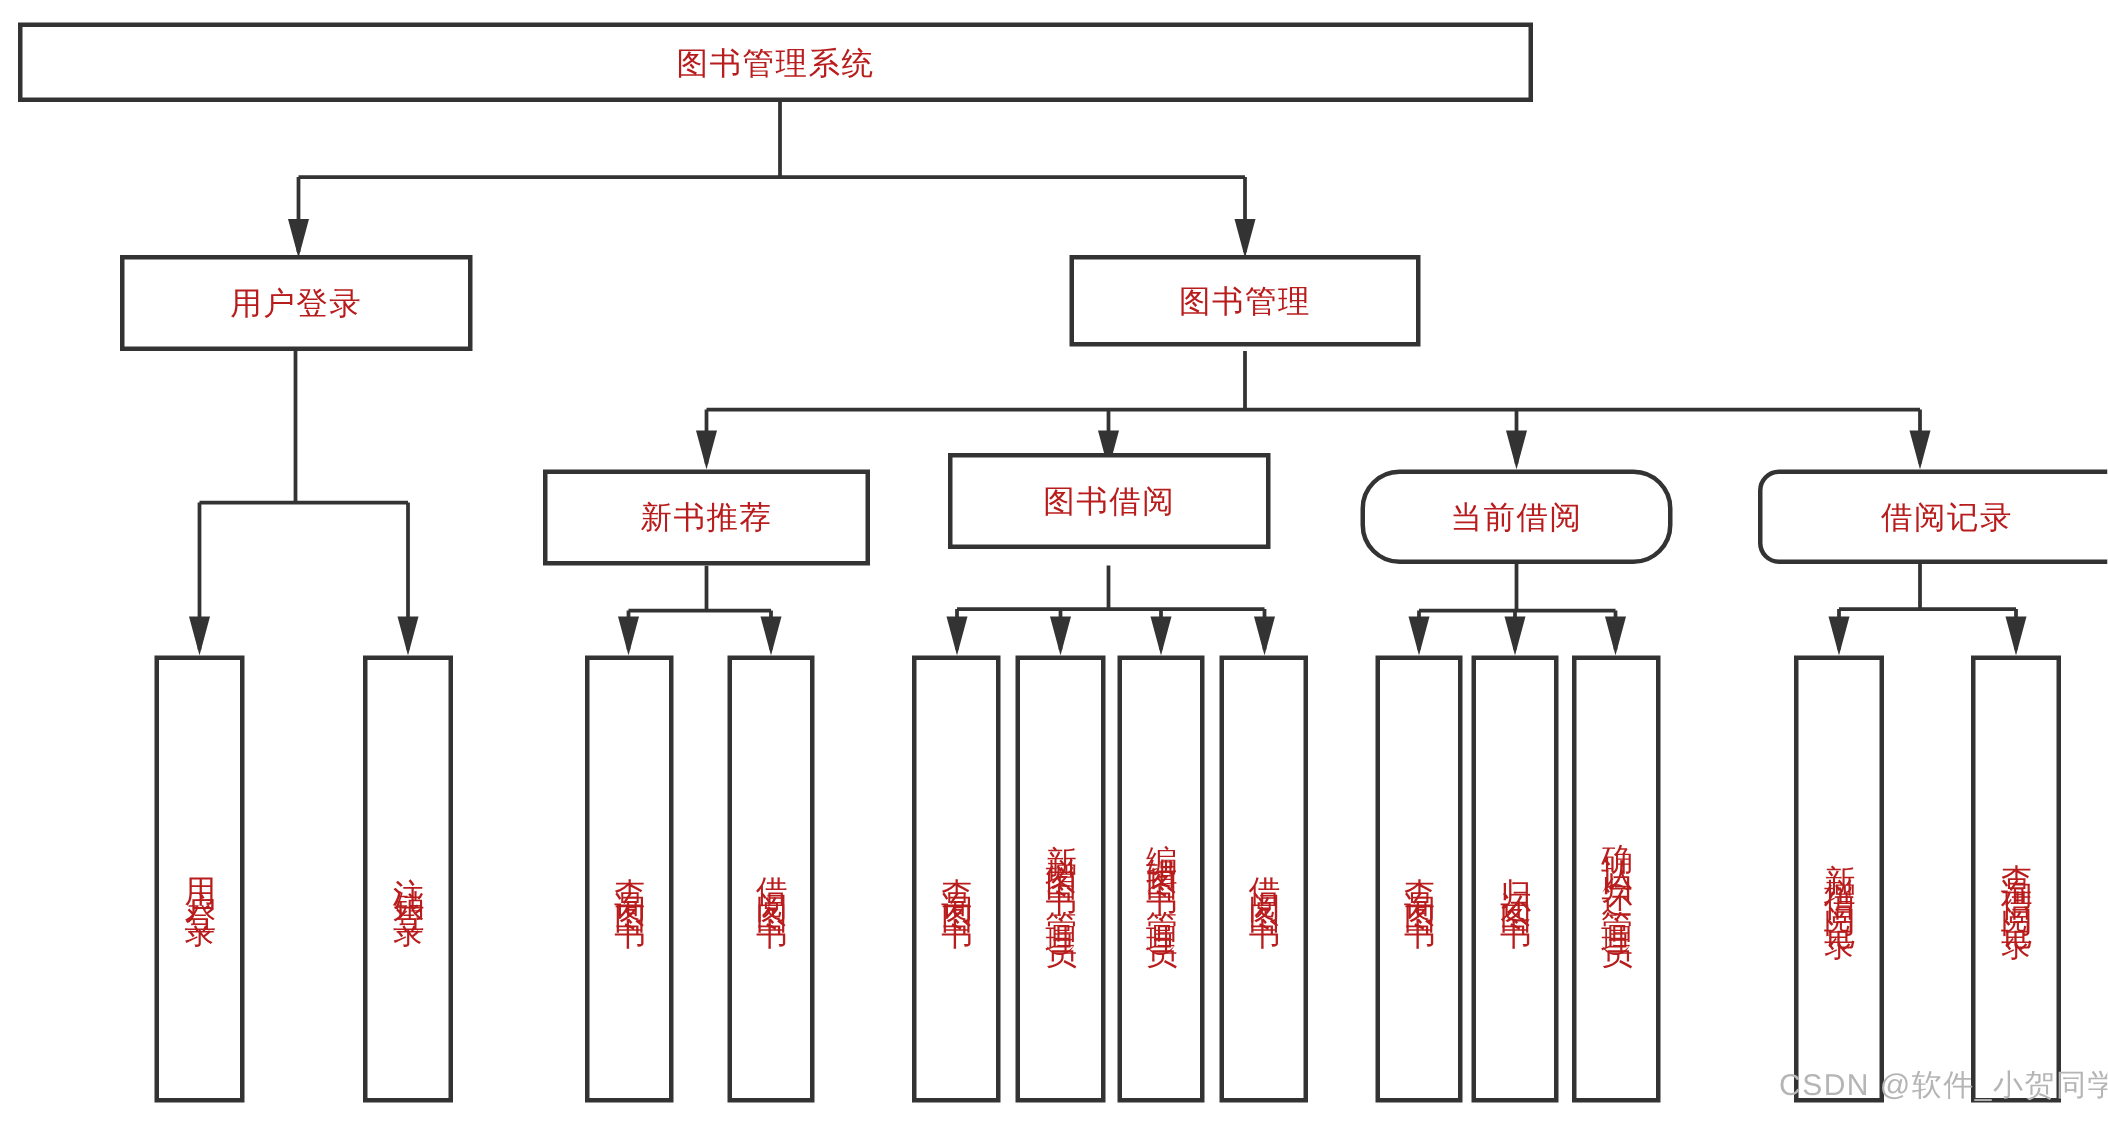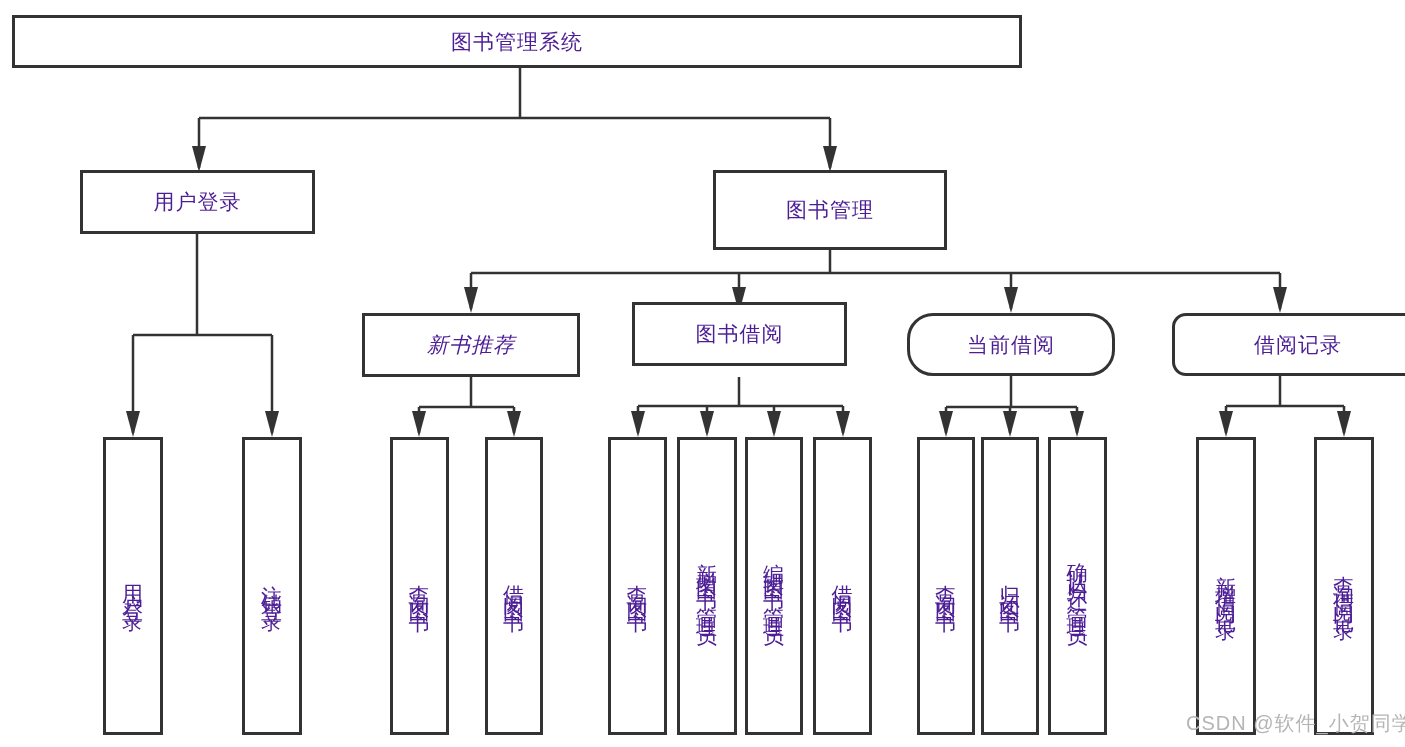--- a/index.html
+++ b/index.html
@@ -11,21 +11,21 @@
     overflow:hidden;
   }
   .node {
     position:absolute;
     box-sizing:border-box;
     border:3px solid #333333;
     background:#ffffff;
     display:flex;
     align-items:center;
     justify-content:center;
-    color:#4c1d95;
+    color:#b91c1c;
   }
   .hnode .lbl {
     font-size:21px;
     letter-spacing:1px;
     white-space:nowrap;
   }
   .vnode .lbl {
     writing-mode:vertical-rl;
     text-orientation:mixed;
     font-size:21px;
@@ -91,25 +91,25 @@
     <path class="ah" d="M1337 411 h14 L1344 437 Z"></path>
   </svg>
 
   <div class="node hnode" style="left:12px; top:15px; width:1010px; height:53px;">
     <span class="lbl">图书管理系统</span>
   </div>
 
   <div class="node hnode" style="left:80px; top:170px; width:235px; height:64px;">
     <span class="lbl">用户登录</span>
   </div>
-  <div class="node hnode" style="left:713px; top:170px; width:234px; height:80px;">
+  <div class="node hnode" style="left:713px; top:170px; width:234px; height:61px;">
     <span class="lbl">图书管理</span>
   </div>
 
-  <div class="node hnode" style="left:362px; top:313px; width:218px; height:64px;font-style:italic;">
+  <div class="node hnode" style="left:362px; top:313px; width:218px; height:64px;">
     <span class="lbl">新书推荐</span>
   </div>
   <div class="node hnode" style="left:632px; top:302px; width:215px; height:64px;">
     <span class="lbl">图书借阅</span>
   </div>
   <div class="node hnode" style="left:907px; top:313px; width:208px; height:63px;border-radius:26px;">
     <span class="lbl">当前借阅</span>
   </div>
   <div class="node hnode" style="left:1172px; top:313px; width:252px; height:63px;border-radius:14px;">
     <span class="lbl">借阅记录</span>

